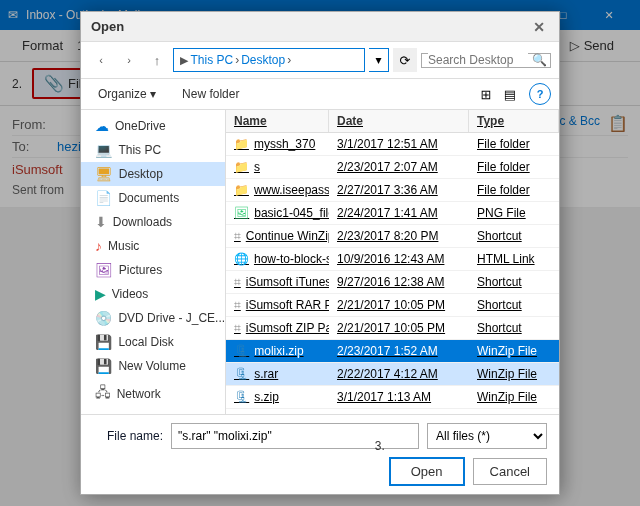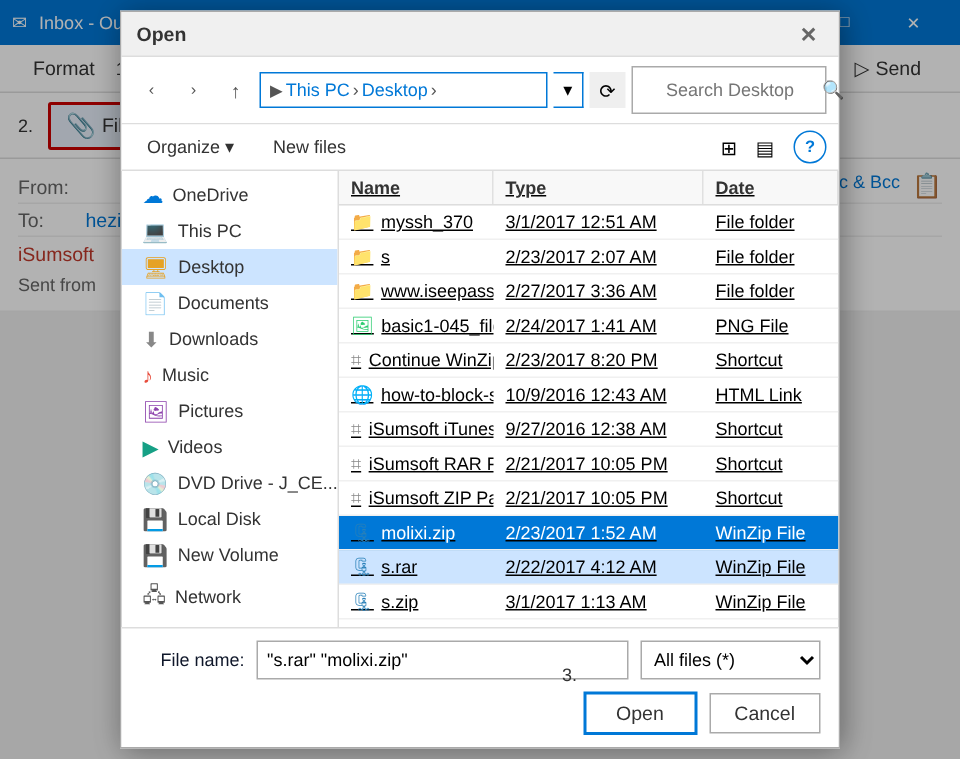--- a/index.html
+++ b/index.html
@@ -148,21 +148,21 @@
       flex: 1; height: 24px; border: 1px solid #0078d7;
       display: flex; align-items: center; padding: 0 6px;
       font-size: 12px; cursor: pointer; gap: 2px;
     }
     .path-part { color: #0078d7; }
     .path-sep { color: #555; }
     .address-dropdown { width: 20px; height: 24px; border: 1px solid #0078d7; border-left: none; display: flex; align-items: center; justify-content: center; cursor: pointer; }
     .refresh-btn { width: 24px; height: 24px; border: 1px solid transparent; cursor: pointer; display: flex; align-items: center; justify-content: center; font-size: 13px; }
     .search-box {
       display: flex; align-items: center;
-      border: 1px solid #aaa; height: 32px; width: 130px; padding: 0 22px; gap: 4px;
+      border: 1px solid #aaa; height: 15px; width: 130px; padding: 0 6px; gap: 4px;
     }
     .search-input { border: none; outline: none; font-size: 12px; width: 100px; }
 
     
     .toolbar {
       display: flex; align-items: center; padding: 4px 8px; gap: 8px;
       border-bottom: 1px solid #ddd; background: white;
     }
     .toolbar-btn {
       display: flex; align-items: center; gap: 3px;
@@ -379,21 +379,21 @@
         <input class="search-input" type="text" placeholder="Search Desktop" style="">
         <span style="font-size:12px;color:#888;">🔍</span>
       </div>
     </div>
 
     <div class="toolbar">
       <div class="toolbar-btn">
         <span>Organize ▾</span>
       </div>
       <div class="toolbar-btn">
-        <span>New files</span>
+        <span>New folder</span>
       </div>
       <div class="toolbar-spacer"></div>
       <div class="view-btns">
         <div class="view-btn">⊞</div>
         <div class="view-btn">▤</div>
       </div>
       <div class="help-btn">?</div>
     </div>
 
     <div class="browser-body">
@@ -446,22 +446,22 @@
           </div>
           <div class="sidebar-item">
             <span class="sidebar-icon icon-network">🖧</span>
             <span>Network</span>
           </div>
         </div>
 
       <div class="file-list">
         <div class="file-list-header">
           <div class="file-list-header-cell">Name</div>
+          <div class="file-list-header-cell">Date</div>
           <div class="file-list-header-cell">Type</div>
-          <div class="file-list-header-cell">Date</div>
         </div>
 
       <div class="file-row">
     <div class="file-cell">
       <span class="icon-folder">📁</span>
       <span>myssh_370</span>
     </div>
     <div class="file-cell">3/1/2017 12:51 AM</div>
     <div class="file-cell">File folder</div>
   </div>

